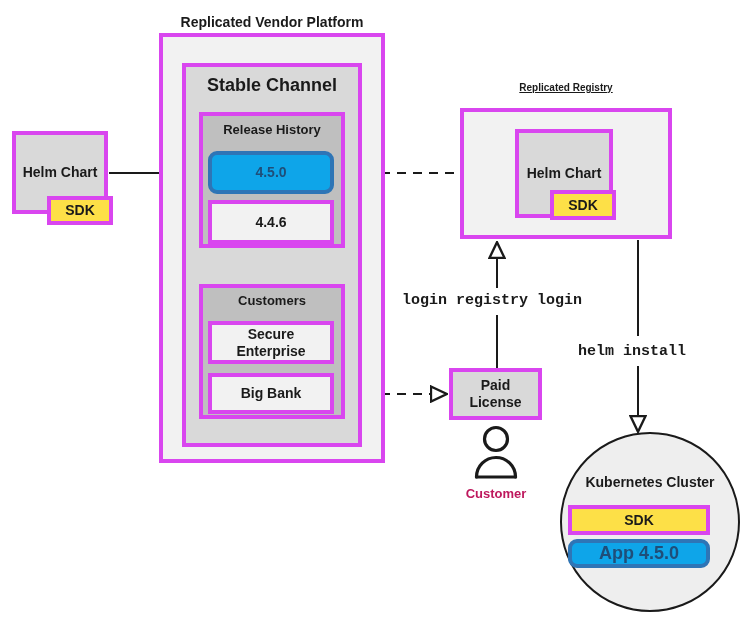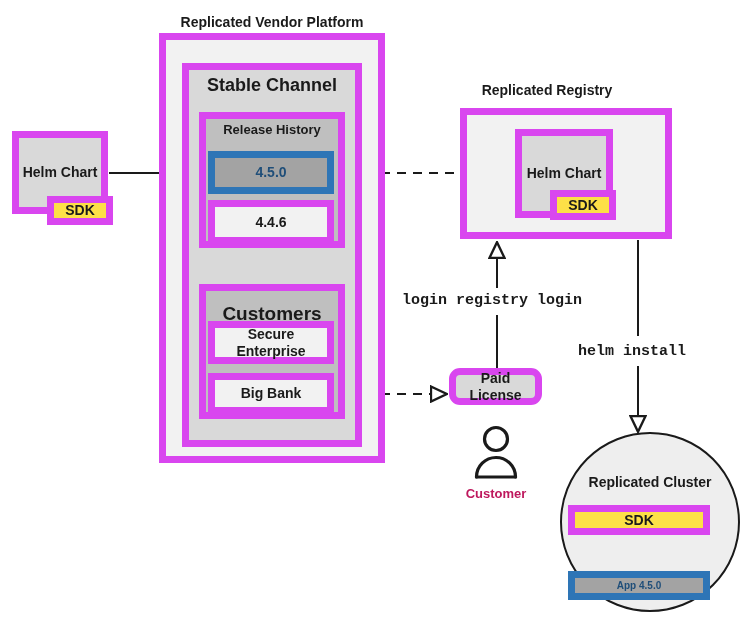--- a/index.html
+++ b/index.html
@@ -23,21 +23,21 @@
     position: absolute;
     left: 0;
     top: 0;
     width: 747px;
     height: 634px;
     pointer-events: none;
   }
   .node {
     position: absolute;
     box-sizing: border-box;
-    border: 7px solid #d946ef;
+    border: 4px solid #d946ef;
     display: flex;
     align-items: center;
     justify-content: center;
     text-align: center;
     color: #1a1a1a;
     font-weight: bold;
     line-height: 1.18;
   }
   .title-label {
     position: absolute;
@@ -51,21 +51,21 @@
     left: 0;
     right: 0;
     text-align: center;
     font-weight: bold;
     color: #1a1a1a;
   }
   .fill-light   { background: #f2f2f2; }
   .fill-gray    { background: #d9d9d9; }
   .fill-midgray { background: #bfbfbf; }
   .fill-white   { background: #fde047; }
-  .fill-blue    { background: #a3a3a3; border-color: #2e75b6; color: #1f4e79; }
+  .fill-blue    { background: #0ea5e9; border-color: #2e75b6; color: #1f4e79; border-radius: 9px; }
   .circle {
     position: absolute;
     box-sizing: border-box;
     border: 2px solid #1a1a1a;
     border-radius: 50%;
     background: #eeeeee;
   }
   .mono {
     position: absolute;
     font-family: "Liberation Mono", "DejaVu Sans Mono", monospace;
@@ -143,63 +143,63 @@
   <div class="grp-title" style="left:199px; top:122px; width:146px; font-size:13px;text-align:center;">Release History</div>
 
   <div class="node fill-blue" style="left:208px; top:151px; width:126px; height:43px; font-size:14px;">
     <span>4.5.0</span>
   </div>
   <div class="node fill-light" style="left:208px; top:200px; width:126px; height:44px; font-size:14px;">
     <span>4.4.6</span>
   </div>
 
   <div class="node fill-midgray" style="left:199px; top:284px; width:146px; height:135px;"></div>
-  <div class="grp-title" style="left:199px; top:303px; width:146px; font-size:19px;">Customers</div>
+  <div class="grp-title" style="left:199px; top:293px; width:146px; font-size:13px;">Customers</div>
 
   <div class="node fill-light" style="left:208px; top:373px; width:126px; height:41px; font-size:14px;">
     <span>Big Bank</span>
   </div>
   <div class="node fill-light" style="left:208px; top:321px; width:126px; height:43px; font-size:14px;
               flex-direction:column;">
     <span>Secure</span>
     <span>Enterprise</span>
   </div>
 
-  <div class="title-label" style="left:441px; top:82px; width:212px; font-size:14px;">Replicated Registry</div>
+  <div class="title-label" style="left:460px; top:82px; width:212px; font-size:10px;text-decoration:underline;">Replicated Registry</div>
 
   <div class="node fill-light" style="left:460px; top:108px; width:212px; height:131px;"></div>
 
   <div class="node fill-gray" style="left:515px; top:129px; width:98px; height:89px; font-size:14px;">
     <span>Helm Chart</span>
   </div>
   <div class="node fill-white" style="left:550px; top:190px; width:66px; height:30px; font-size:14px;">
     <span>SDK</span>
   </div>
 
-  <div class="node fill-gray" style="left:449px; top:368px; width:93px; height:37px; font-size:14px;
-              flex-direction:column;border-radius:11px;">
+  <div class="node fill-gray" style="left:449px; top:368px; width:93px; height:52px; font-size:14px;
+              flex-direction:column;">
     <span>Paid</span>
     <span>License</span>
   </div>
 
   <svg class="person-icon" style="left:470px; top:425px;" width="52" height="55" viewBox="0 0 52 55">
     <circle cx="26" cy="14" r="11.5" fill="#ffffff" stroke="#1a1a1a" stroke-width="3.2"></circle>
     <path d="M 6.5 52 A 19.5 19.5 0 0 1 45.5 52" fill="#ffffff" stroke="#1a1a1a" stroke-width="3.2" stroke-linecap="round"></path>
     <line x1="6.5" y1="52" x2="45.5" y2="52" stroke="#1a1a1a" stroke-width="3.2" stroke-linecap="round"></line>
   </svg>
   <div class="cap-label" style="left:426px; top:486px; width:140px;">
     <div>Customer</div>
   </div>
 
   <div class="mono" style="left:402px; top:292px;">login registry login</div>
   <div class="mono" style="left:578px; top:343px;">helm install</div>
 
   <div class="circle" style="left:560px; top:432px; width:180px; height:180px;"></div>
-  <div class="grp-title" style="left:560px; top:474px; width:180px; font-size:14px;">Replicated Cluster</div>
+  <div class="grp-title" style="left:560px; top:474px; width:180px; font-size:14px;">Kubernetes Cluster</div>
 
   <div class="node fill-white" style="left:568px; top:505px; width:142px; height:30px; font-size:14px;">
     <span>SDK</span>
   </div>
-  <div class="node fill-blue" style="left:568px; top:571px; width:142px; height:29px; font-size:10px;">
+  <div class="node fill-blue" style="left:568px; top:539px; width:142px; height:29px; font-size:18px;">
     <span>App 4.5.0</span>
   </div>
 
 </div>
 
 </body></html>

